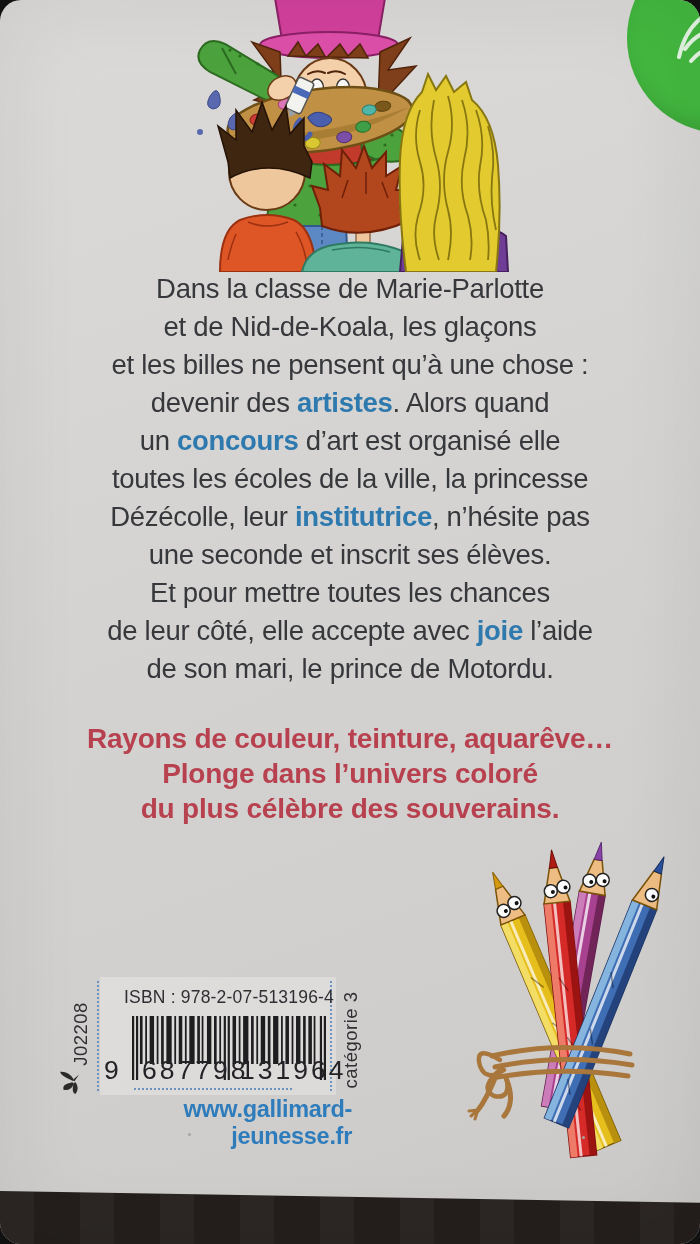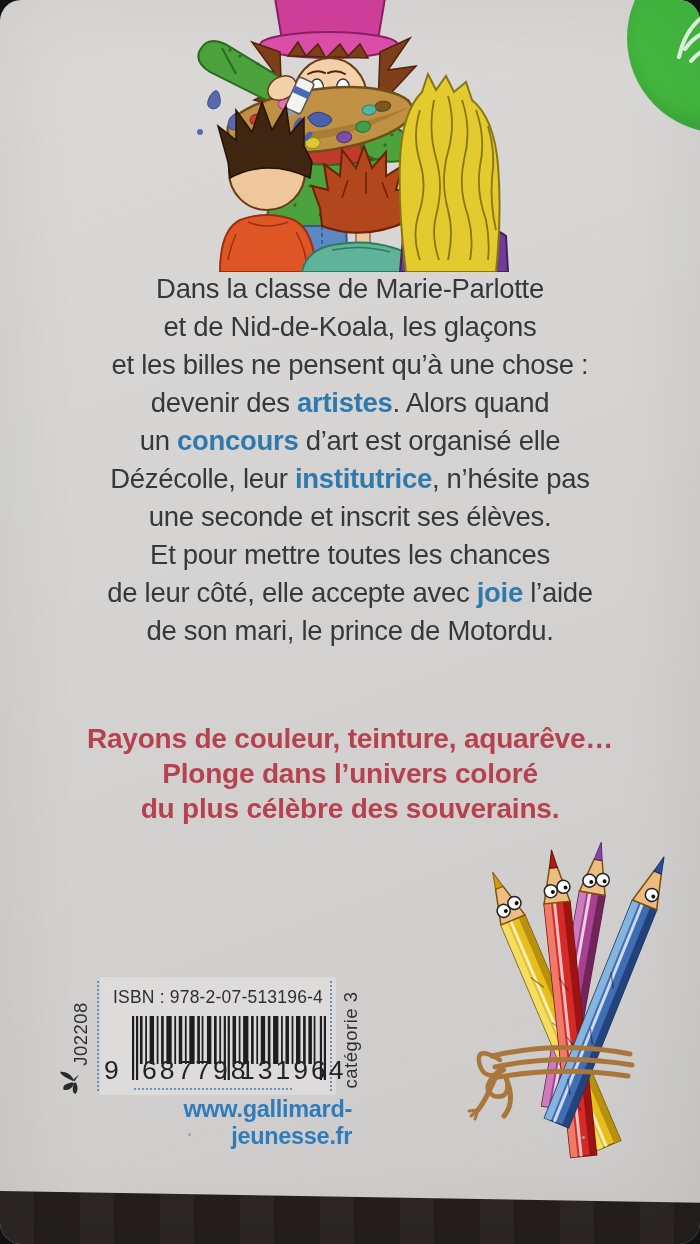--- a/index.html
+++ b/index.html
@@ -28,21 +28,21 @@
 
   
   .badge{left:627px;top:-57px;width:190px;height:190px;border-radius:50%;
          background:var(--badge-green);box-shadow:inset -6px -8px 18px rgba(0,0,0,.12);}
 
   
   .label-bg{left:100px;top:977px;width:236px;height:118px;background:rgba(255,255,255,.28);}
   .vdot{width:0;height:110px;border-left:2px dotted var(--dot-blue);top:981px;}
   .hdot{height:0;width:158px;border-top:2px dotted var(--dot-blue);left:134px;top:1088px;}
   .isbn{left:100px;top:987px;width:236px;text-align:center;font-size:17.5px;
-        color:var(--meta-ink);letter-spacing:.2px;}
+        color:var(--meta-ink);letter-spacing:.2px;padding-left:11px;}
   .digit{top:1055px;font-size:26.5px;color:#232327;letter-spacing:3px;}
   .rot{transform:translate(-50%,-50%) rotate(-90deg);transform-origin:center;
        font-size:18.5px;color:var(--meta-ink);letter-spacing:.5px;white-space:nowrap;}
   .website{left:82px;top:1096px;width:270px;text-align:right;font-size:23.5px;
            font-weight:700;color:var(--link-blue);letter-spacing:-0.3px;}
   .speck{width:3px;height:3px;border-radius:50%;background:#a4a4a2;}
 
   
   .table-edge{left:0;top:1191px;width:700px;height:53px;background:var(--table-dark);
       clip-path:polygon(0 0,100% 22%,100% 100%,0 100%);
@@ -161,20 +161,21 @@
       <path d="M8,52 Q14,24 34,10 M14,44 Q24,30 38,26 M20,56 Q30,44 44,42" stroke="rgba(255,255,255,.85)" stroke-width="4" fill="none" stroke-linecap="round"></path>
     </svg>
   </div>
 
   <div class="abs synopsis">
     <div class="line"><span>Dans la classe de Marie-Parlotte</span></div>
     <div class="line"><span>et de Nid-de-Koala, les glaçons</span></div>
     <div class="line"><span>et les billes ne pensent qu’à une chose :</span></div>
     <div class="line"><span>devenir des </span><span class="hl">artistes</span><span>. Alors quand</span></div>
     <div class="line"><span>un </span><span class="hl">concours</span><span> d’art est organisé elle</span></div>
+    <div class="line"><span>toutes les écoles de la ville, la princesse</span></div>
     <div class="line"><span>Dézécolle, leur </span><span class="hl">institutrice</span><span>, n’hésite pas</span></div>
     <div class="line"><span>une seconde et inscrit ses élèves.</span></div>
     <div class="line"><span>Et pour mettre toutes les chances</span></div>
     <div class="line"><span>de leur côté, elle accepte avec </span><span class="hl">joie</span><span> l’aide</span></div>
     <div class="line"><span>de son mari, le prince de Motordu.</span></div>
   </div>
 
   <div class="abs tagline">
     <div class="line">Rayons de couleur, teinture, aquarêve…</div>
     <div class="line">Plonge dans l’univers coloré</div>

